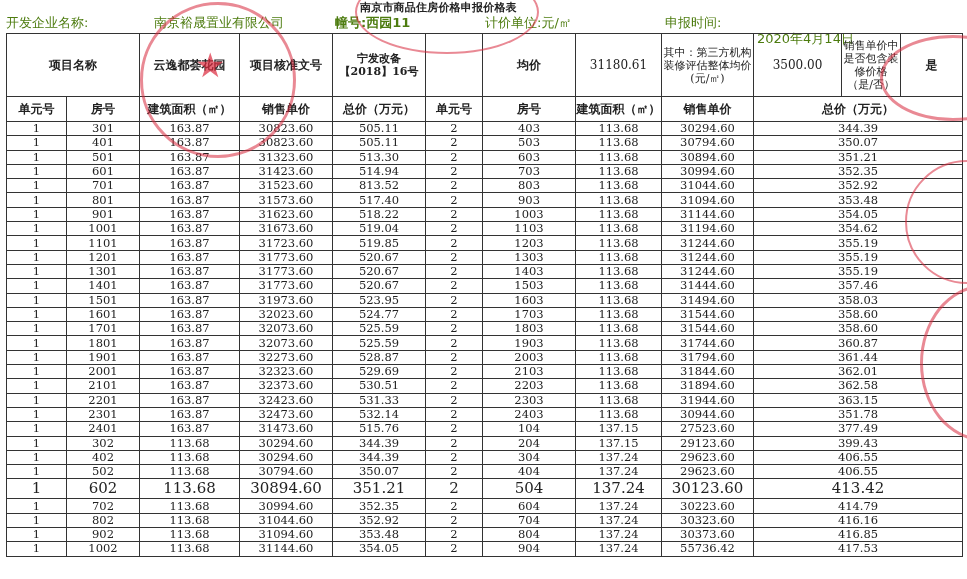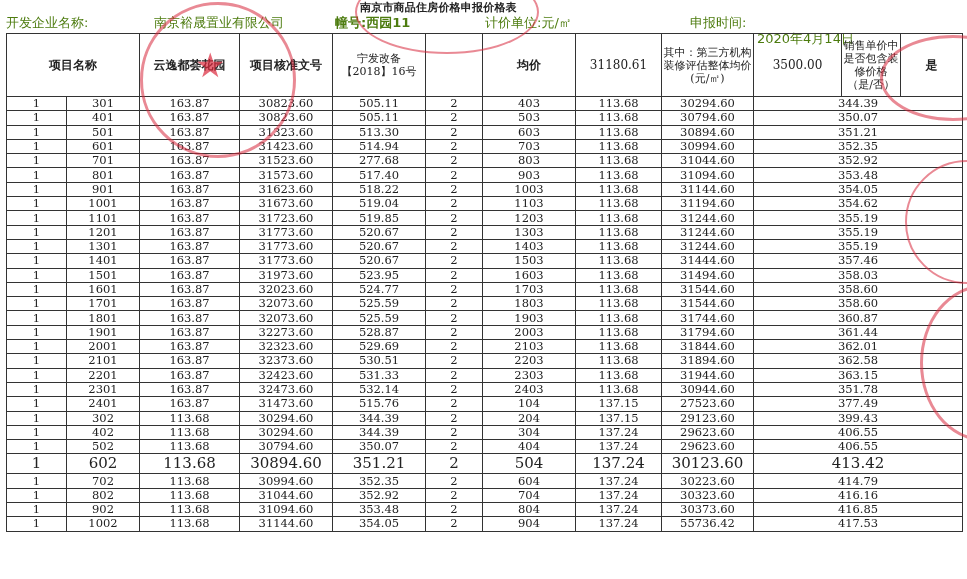--- a/index.html
+++ b/index.html
@@ -18,21 +18,21 @@
   .stamp-star { position:absolute; color:rgba(220,40,60,0.7); font-size:34px; pointer-events:none; }
 </style>
 </head>
 <body>
 
 <div class="title">南京市商品住房价格申报价格表</div>
 <div class="meta" style="left:6px;">开发企业名称:</div>
 <div class="meta" style="left:154px;">南京裕晟置业有限公司</div>
 <div class="meta" style="left:335px;font-weight:bold;">幢号:西园11</div>
 <div class="meta" style="left:485px;">计价单位:元/㎡</div>
-<div class="meta" style="left:690px;text-align:center;">申报时间:</div>
+<div class="meta" style="left:665px;text-align:center;">申报时间:</div>
 <div class="meta" style="left:757px;margin-top:16px;">2020年4月14日</div>
 
 <table class="sheet">
   <colgroup>
     <col style="width:60px">
       <col style="width:73px">
       <col style="width:100px">
       <col style="width:93px">
       <col style="width:93px">
     <col style="width:57px">
@@ -41,29 +41,41 @@
       <col style="width:92px">
       <col style="width:88px">
       <col style="width:59px">
       <col style="width:62px">
   </colgroup>
   <tbody id="tbody">
     <tr class="h1">
       <td colspan="2">项目名称</td>
       <td>云逸都荟花园</td>
       <td>项目核准文号</td>
-      <td class="small" style="font-weight:normal">宁发改备【2018】16号</td>
+      <td class="small" style="font-weight:bold">宁发改备【2018】16号</td>
       <td></td>
       <td>均价</td>
       <td style="font-weight:normal">31180.61</td>
       <td class="small">其中：第三方机构装修评估整体均价(元/㎡)</td>
       <td style="font-weight:normal">3500.00</td>
       <td class="small">销售单价中是否包含装修价格（是/否）</td>
       <td>是</td>
     </tr>
+    <tr class="h2">
+      <td>单元号</td>
+      <td>房号</td>
+      <td>建筑面积（㎡）</td>
+      <td>销售单价</td>
+      <td>总价（万元）</td>
+      <td>单元号</td>
+      <td>房号</td>
+      <td>建筑面积（㎡）</td>
+      <td>销售单价</td>
+      <td colspan="3">总价（万元）</td>
+    </tr>
   <tr class="d">
         <td>1</td>
         <td>301</td>
         <td>163.87</td>
         <td>30823.60</td>
         <td>505.11</td>
         <td>2</td>
         <td>403</td>
         <td>113.68</td>
         <td>30294.60</td>
@@ -103,21 +115,21 @@
         <td>703</td>
         <td>113.68</td>
         <td>30994.60</td>
         <td colspan="3">352.35</td>
       </tr>
       <tr class="d">
         <td>1</td>
         <td>701</td>
         <td>163.87</td>
         <td>31523.60</td>
-        <td>277.68</td>
+        <td>813.52</td>
         <td>2</td>
         <td>803</td>
         <td>113.68</td>
         <td>31044.60</td>
         <td colspan="3">352.92</td>
       </tr>
       <tr class="d">
         <td>1</td>
         <td>801</td>
         <td>163.87</td>

